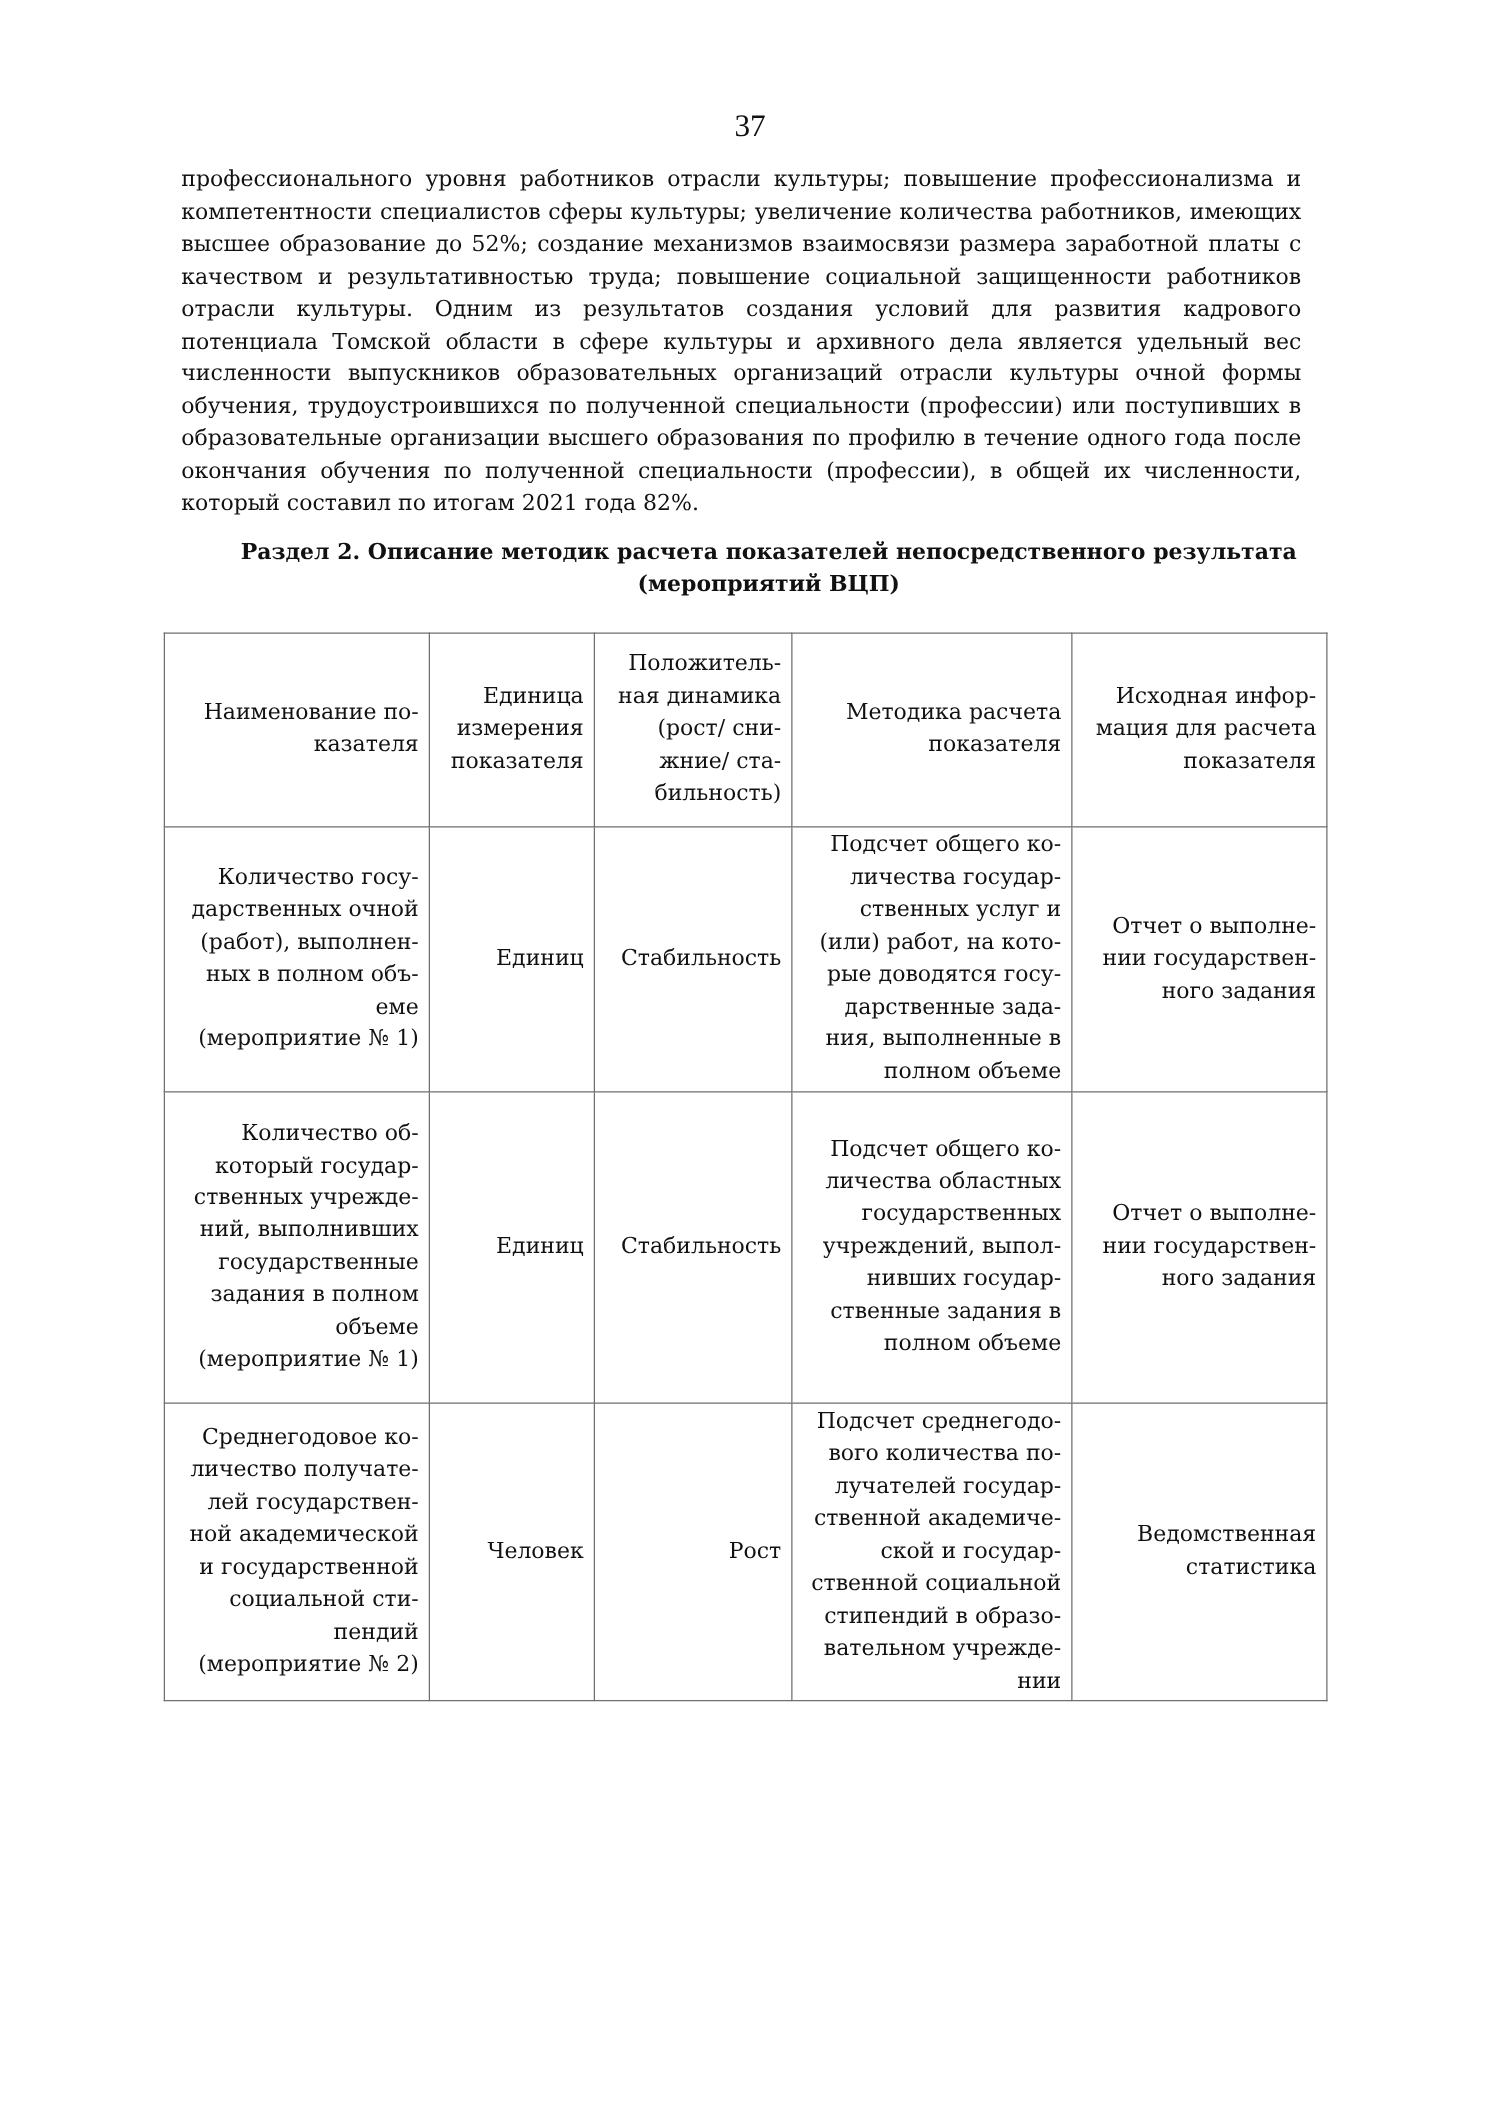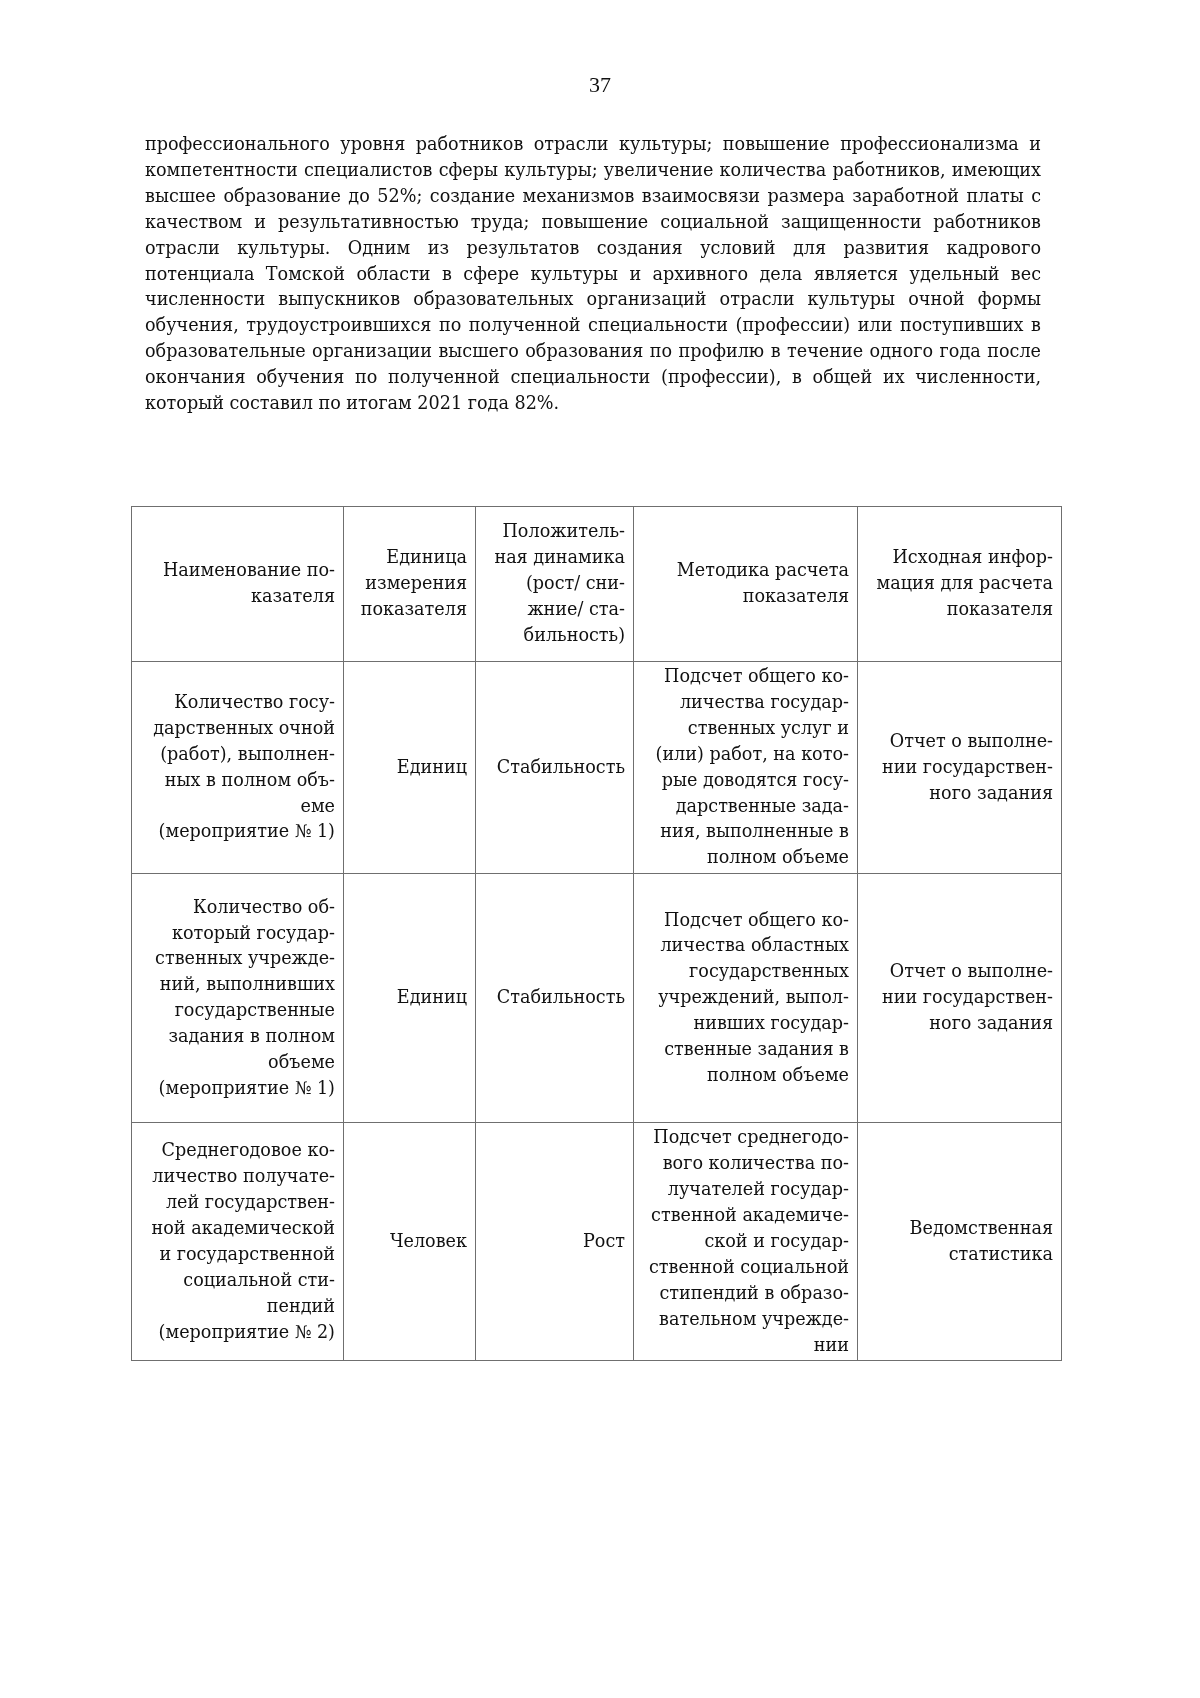--- a/index.html
+++ b/index.html
@@ -10,26 +10,26 @@
     body {
       width: 1200px;
       height: 1698px;
       position: relative;
       font-family: "DejaVu Serif", "Liberation Serif", serif;
       color: #111111;
       overflow: hidden;
     }
     .page-number {
       position: absolute;
-      top: 72px;
+      top: 88px;
       left: 0;
       width: 1200px;
       text-align: center;
       font-family: "Liberation Serif", serif;
-      font-size: 22px;
+      font-size: 25px;
       color: #111;
     }
     .body-text {
       position: absolute;
       top: 120px;
       left: 133px;
       width: 896px;
       font-size: 17.6px;
       line-height: 25.9px;
       text-align: justify;
@@ -73,20 +73,22 @@
     .cell-lines span { display: block; }
   </style>
 </head>
 <body>
 
 <div class="page-number">37</div>
 
 <p class="body-text">профессионального уровня работников отрасли культуры; повышение профессионализма и компетентности специалистов сферы культуры; увеличение количества работников, име­ющих высшее образование до 52%; создание механизмов взаимосвязи размера заработной платы с качеством и результативностью труда; повышение социальной защи­щенности работников отрасли культуры. Одним из результатов создания условий для развития кадрового потенциала Томской области в сфере культуры и архивного дела является удельный вес численности выпускников образовательных организаций отрасли культуры очной формы обучения, трудоустроившихся по полученной специальности (профессии) или поступивших в образовательные организации высшего образования по профилю в течение одного года после окончания обучения по полученной специальности (профессии), в общей их численности, который составил по итогам 2021 года 82%.</p>
 
 <h2 class="section-heading">
+  <span>Раздел 2. Описание методик расчета показателей непосредственного результата</span>
+  <span>(мероприятий ВЦП)</span>
 </h2>
 
 <table class="methods">
   <colgroup>
     <col style="width:212px">
     <col style="width:132px">
     <col style="width:158px">
     <col style="width:224px">
     <col style="width:204px">
   </colgroup>

